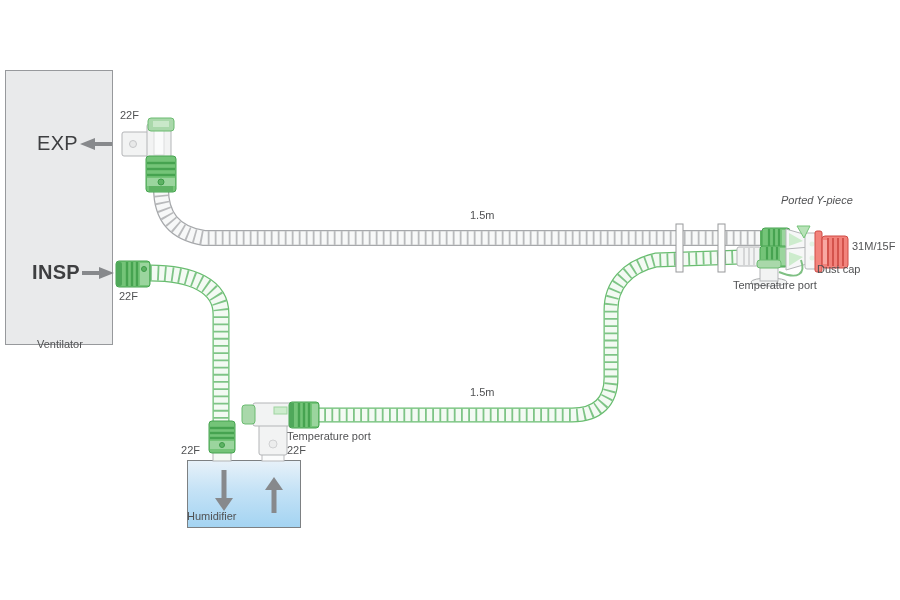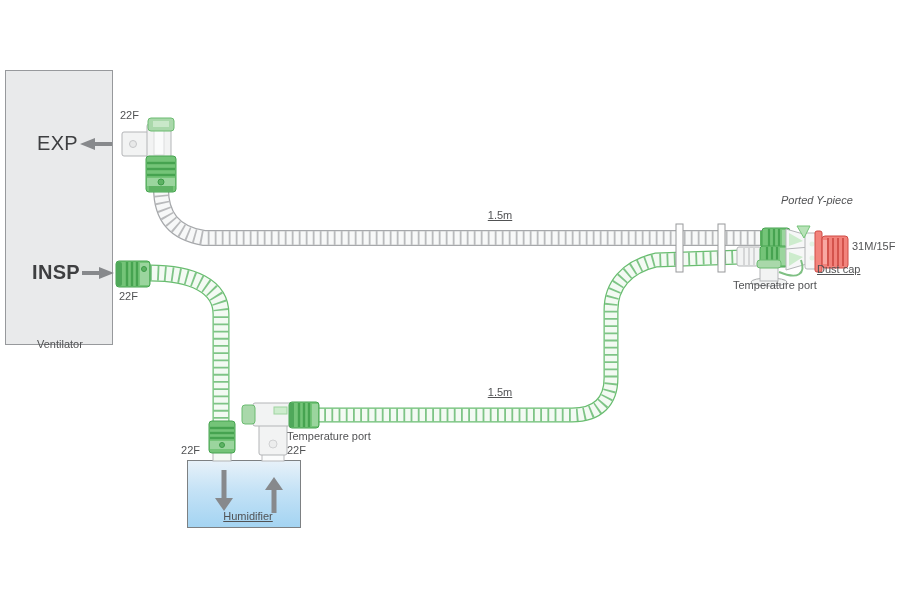--- a/index.html
+++ b/index.html
@@ -6,21 +6,21 @@
   #stage{position:relative;width:900px;height:600px;background:#ffffff;overflow:hidden;
          font-family:"Liberation Sans",sans-serif;}
   .box{position:absolute;box-sizing:border-box;}
   #ventilator-box{left:5px;top:70px;width:108px;height:275px;background:#e9eaeb;border:1px solid #97999c;}
   #humidifier-box{left:187px;top:460px;width:114px;height:68px;border:1px solid #7d8082;
                   background:linear-gradient(to bottom,#e7f1f9 0%,#c4e2f6 45%,#a4d4f2 100%);}
   #diagram-svg{position:absolute;left:0;top:0;z-index:2;}
   .lbl{position:absolute;z-index:3;font-size:11px;color:#515254;white-space:nowrap;line-height:12px;}
   .lbl-big{font-size:20px;color:#3e3f41;letter-spacing:.3px;line-height:17px;}
   .ra{text-align:right;}
-  .ctr{text-align:center;text-decoration:underline;}
+  .ctr{}
 </style>
 </head>
 <body>
 
 <div id="stage">
 
   <div class="box" id="ventilator-box"></div>
   <div class="box" id="humidifier-box"></div>
 
   <svg id="diagram-svg" width="900" height="600" viewBox="0 0 900 600">
@@ -170,21 +170,21 @@
   <div class="lbl" style="left:37px;top:328px;margin-top:10px;">Ventilator</div>
 
   <div class="lbl" style="left:120px;top:109px;">22F</div>
   <div class="lbl" style="left:119px;top:290px;">22F</div>
 
   <div class="lbl ctr" style="left:470px;top:209px;width:60px;">1.5m</div>
   <div class="lbl ctr" style="left:470px;top:386px;width:60px;">1.5m</div>
 
   <div class="lbl" style="left:781px;top:194px;font-style:italic;">Ported Y-piece</div>
   <div class="lbl" style="left:852px;top:240px;">31M/15F</div>
-  <div class="lbl" style="left:817px;top:263px;text-decoration:underline;">Dust cap</div>
+  <div class="lbl" style="left:817px;top:263px;">Dust cap</div>
   <div class="lbl" style="left:733px;top:279px;">Temperature port</div>
 
   <div class="lbl" style="left:287px;top:430px;">Temperature port</div>
   <div class="lbl" style="left:287px;top:444px;">22F</div>
   <div class="lbl ra" style="left:174px;top:444px;width:26px;">22F</div>
 
   <div class="lbl ctr" style="left:187px;top:510px;width:122px;">Humidifier</div>
 </div>
 
 </body></html>

